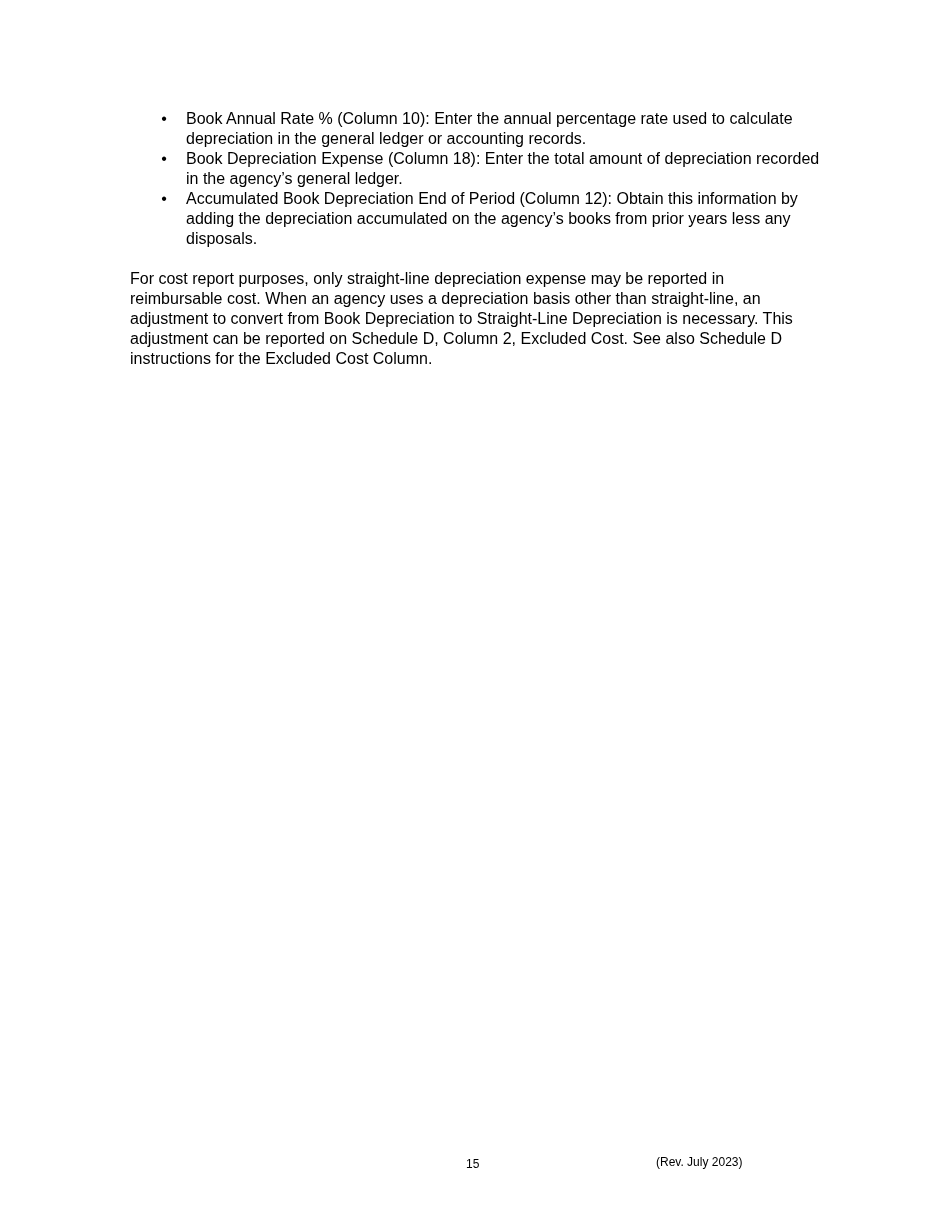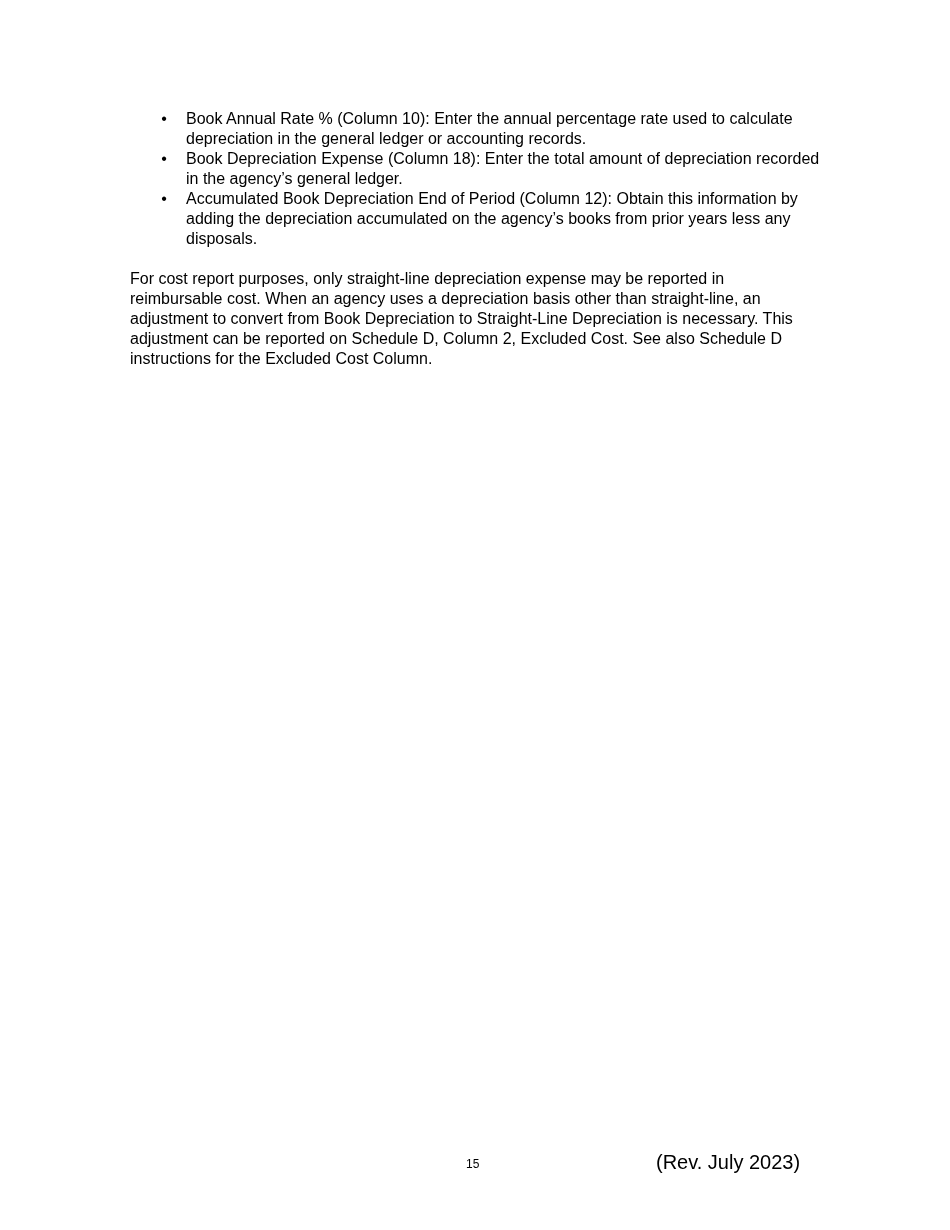--- a/index.html
+++ b/index.html
@@ -50,21 +50,21 @@
     .page-number {
       position: absolute;
       left: 466px;
       top: 1154px;
       font-size: 12px;
     }
     .revision {
       position: absolute;
       left: 656px;
       top: 1152px;
-      font-size: 20px;
+      font-size: 12px;
     }
   </style>
 </head>
 <body>
 
 <ul class="bullets">
   <li>
     <span class="bullet-dot">•</span>
     <span class="term">Book Annual Rate % (Column 10):</span><span> Enter the annual percentage rate used to calculate depreciation in the general ledger or accounting records.</span>
   </li>

